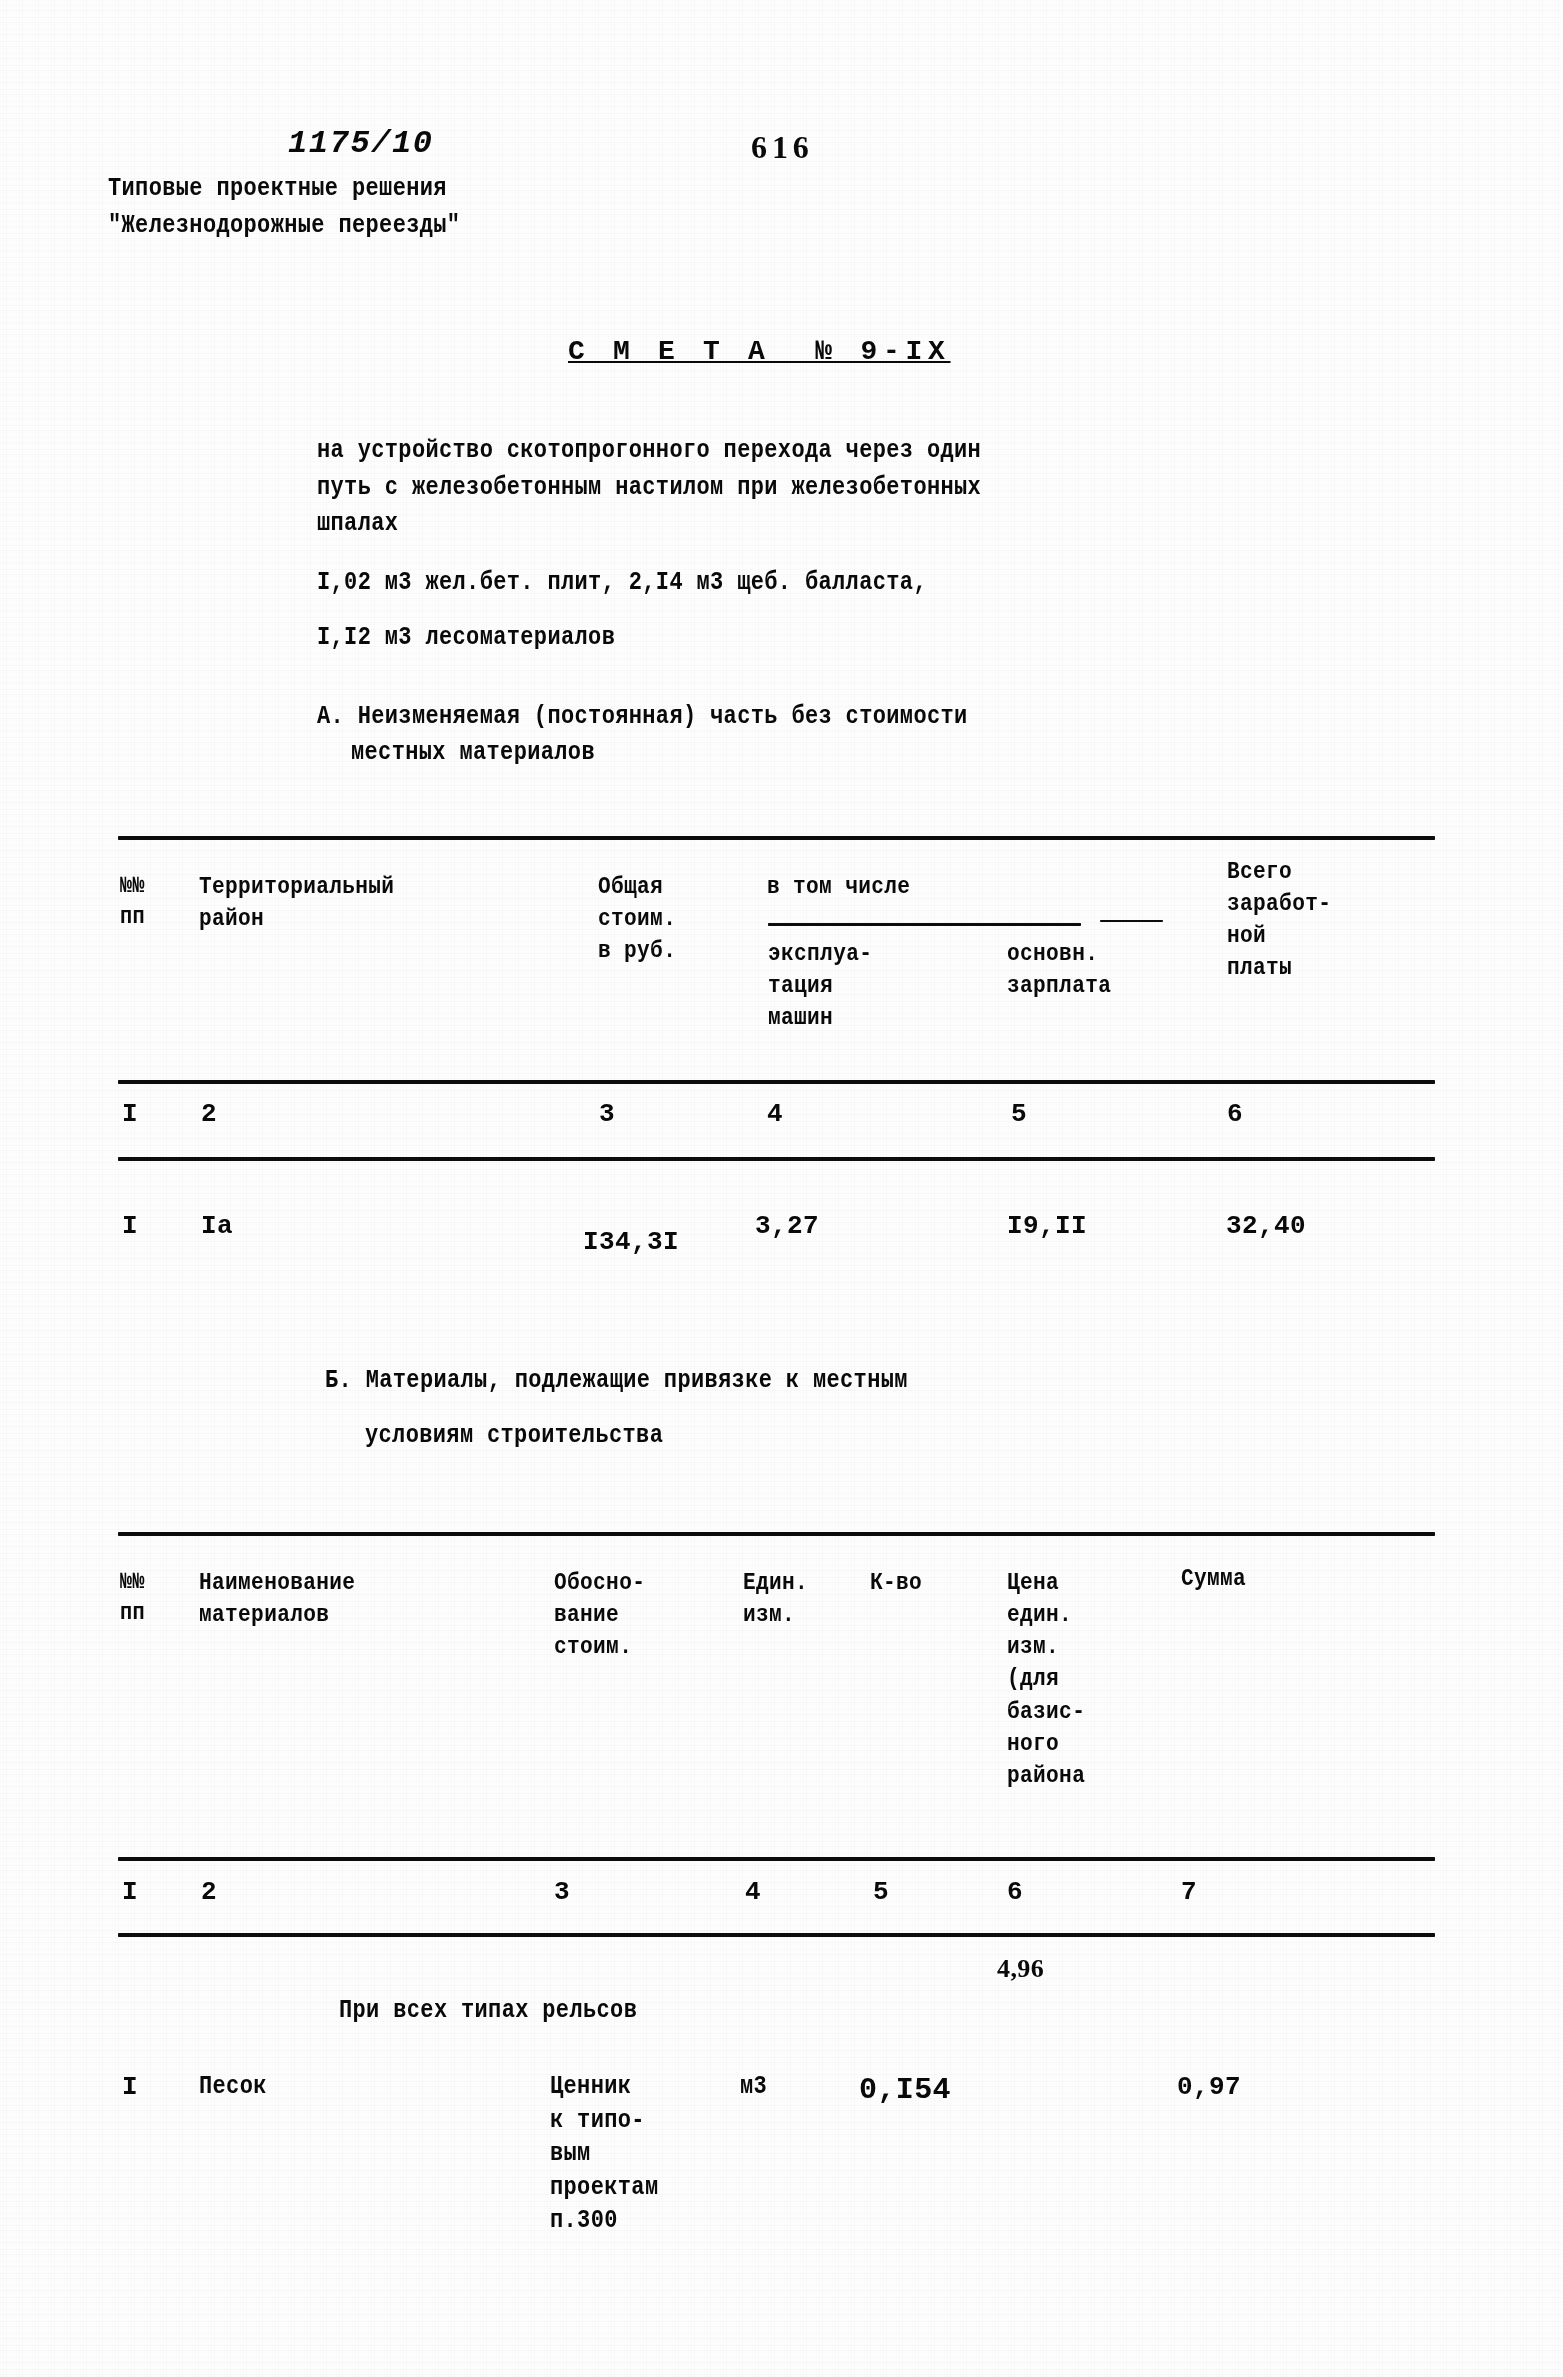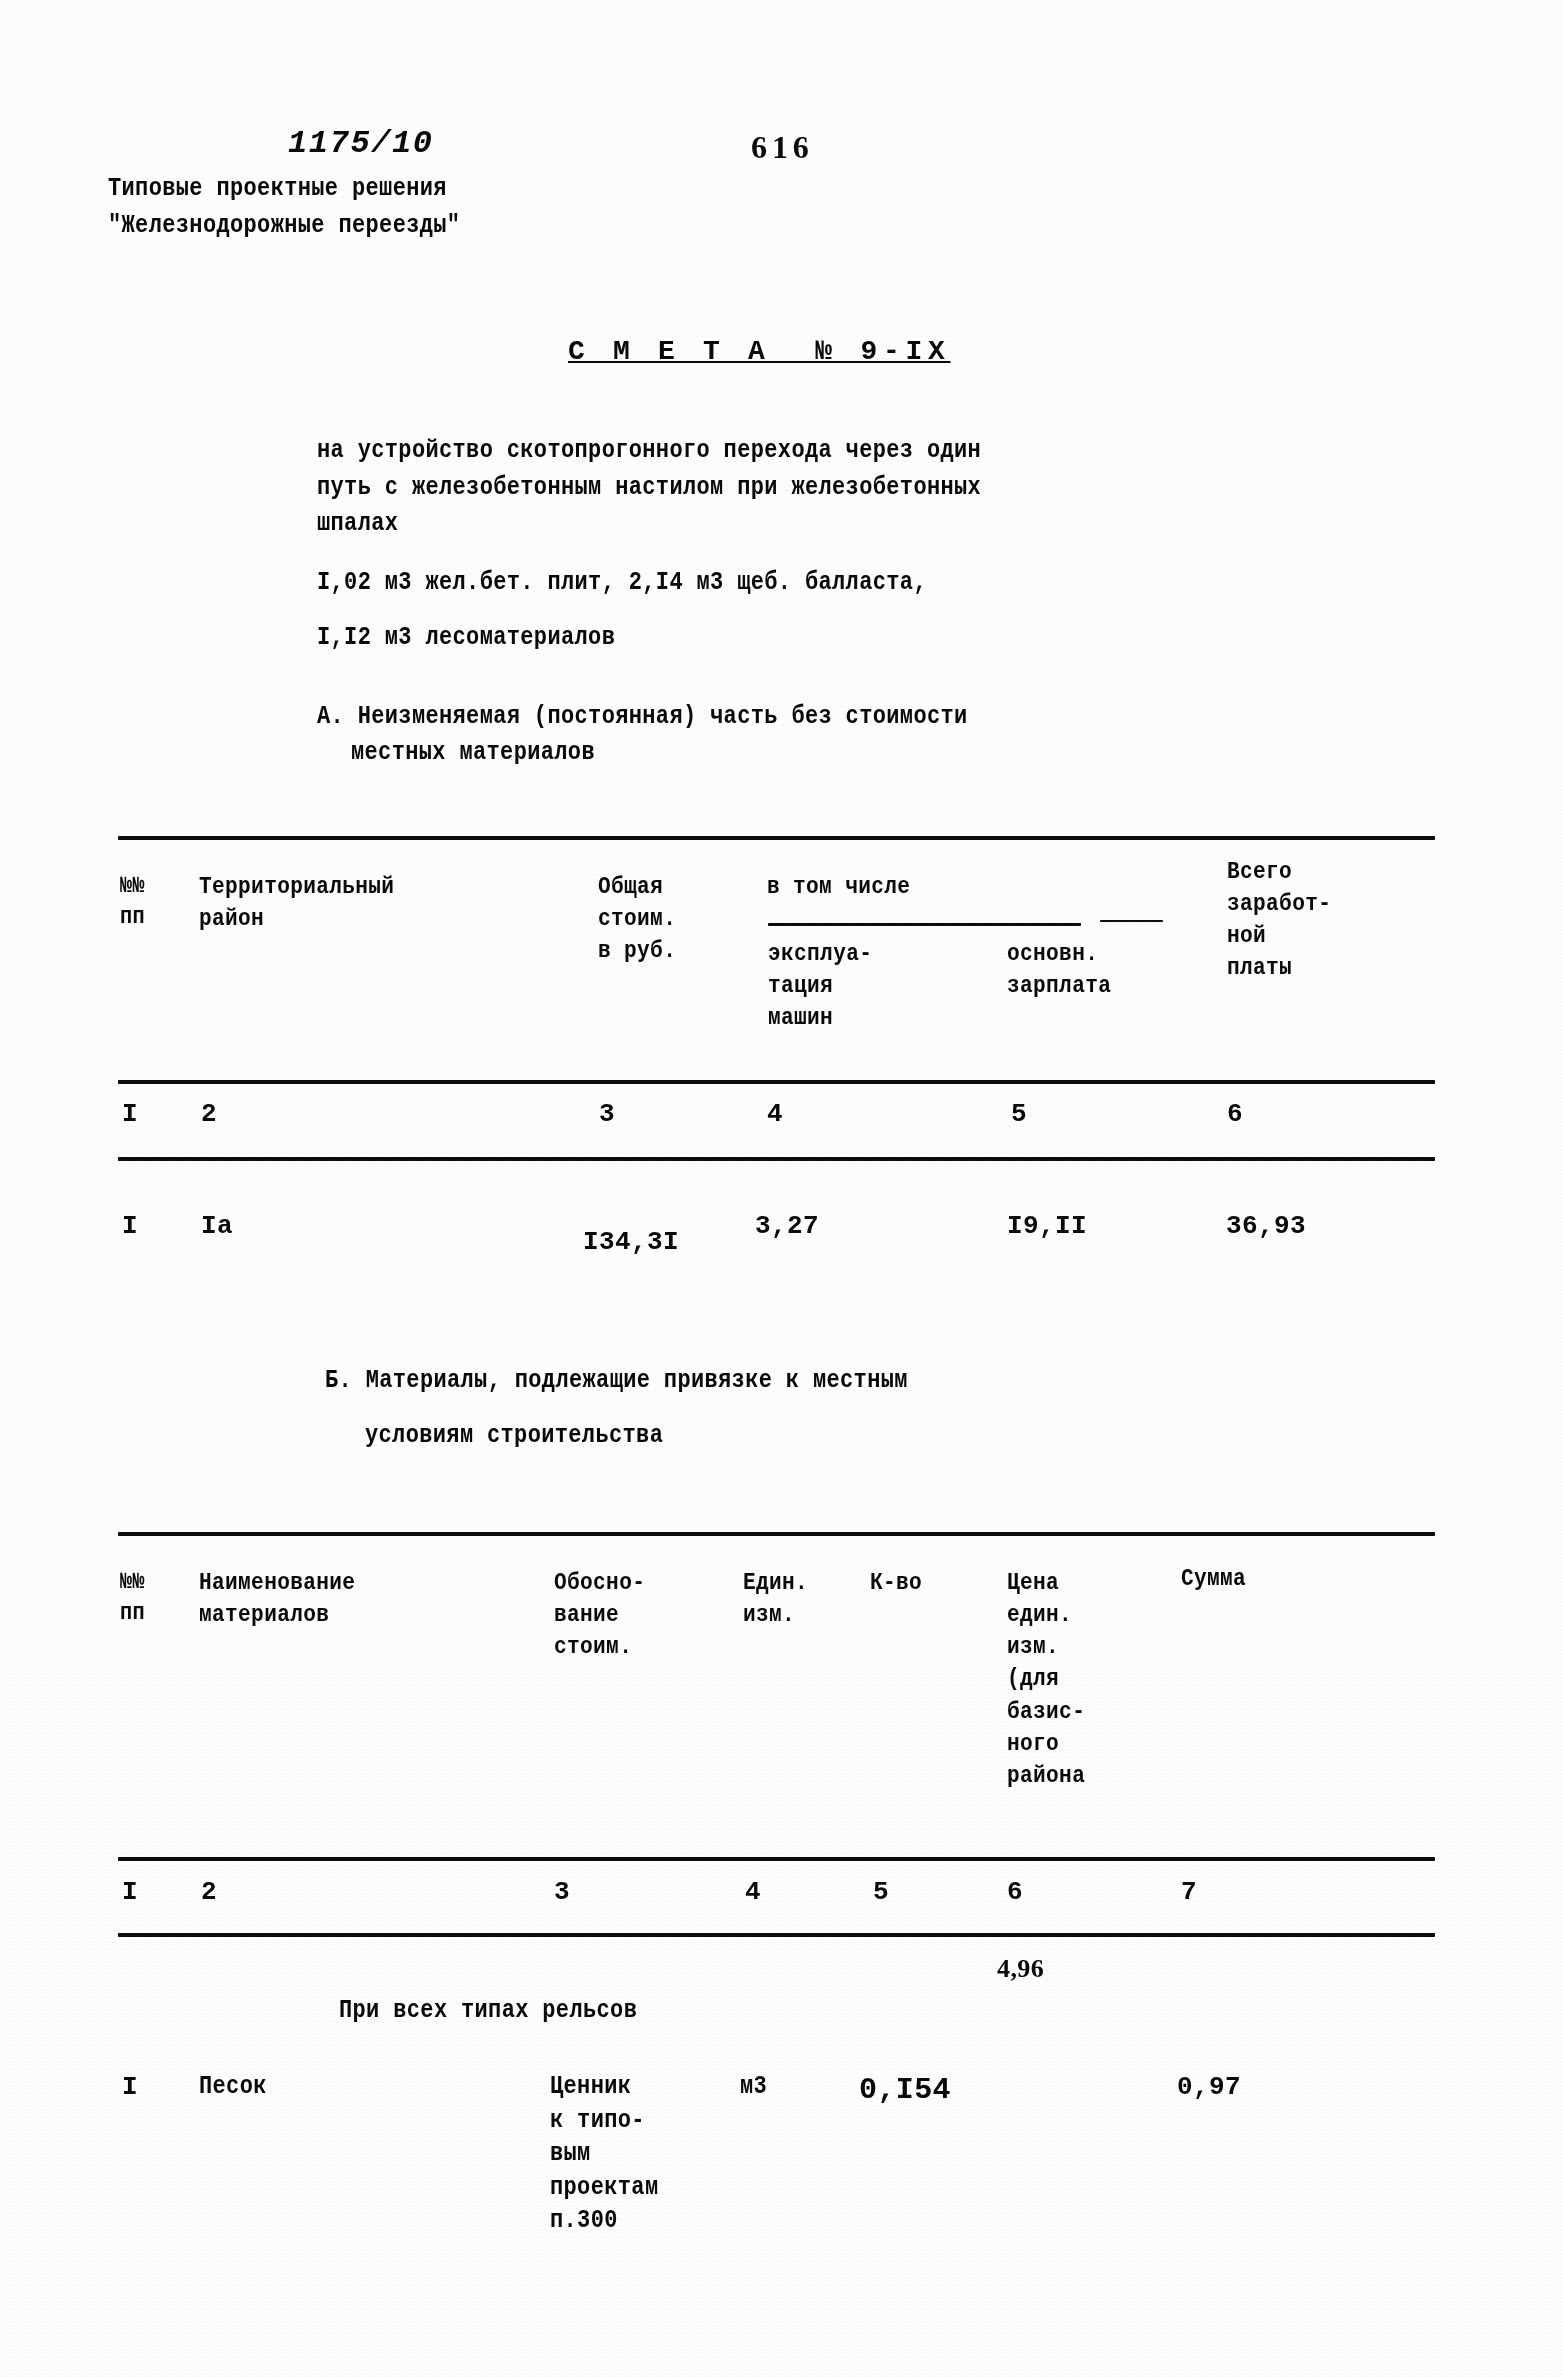--- a/index.html
+++ b/index.html
@@ -132,21 +132,21 @@
   <div class="t" style="left:1011px; top:1097px; font-size:26px;">5</div>
   <div class="t" style="left:1227px; top:1097px; font-size:26px;">6</div>
 
   <div class="rule" style="left:118px; top:1157px; width:1317px;"></div>
 
   <div class="t" style="left:122px; top:1209px; font-size:26px;">I</div>
   <div class="t" style="left:201px; top:1209px; font-size:26px;">Iа</div>
   <div class="t" style="left:583px; top:1225px; font-size:26px;">I34,3I</div>
   <div class="t" style="left:755px; top:1209px; font-size:26px;">3,27</div>
   <div class="t" style="left:1007px; top:1209px; font-size:26px;">I9,II</div>
-  <div class="t" style="left:1226px; top:1209px; font-size:26px;">36,93</div>
+  <div class="t" style="left:1226px; top:1209px; font-size:26px;">32,40</div>
 
   <div class="t cond" style="left:325px; top:1364px; font-size:25px;">Б. Материалы, подлежащие привязке к местным</div>
   <div class="t cond" style="left:365px; top:1419px; font-size:25px;">условиям строительства</div>
 
   <div class="rule" style="left:118px; top:1532px; width:1317px;"></div>
 
   <div class="t cond" style="left:120px; top:1567px; font-size:23px;">№№
 пп</div>
 
   <div class="t cond" style="left:199px; top:1567px; font-size:24px;">Наименование

